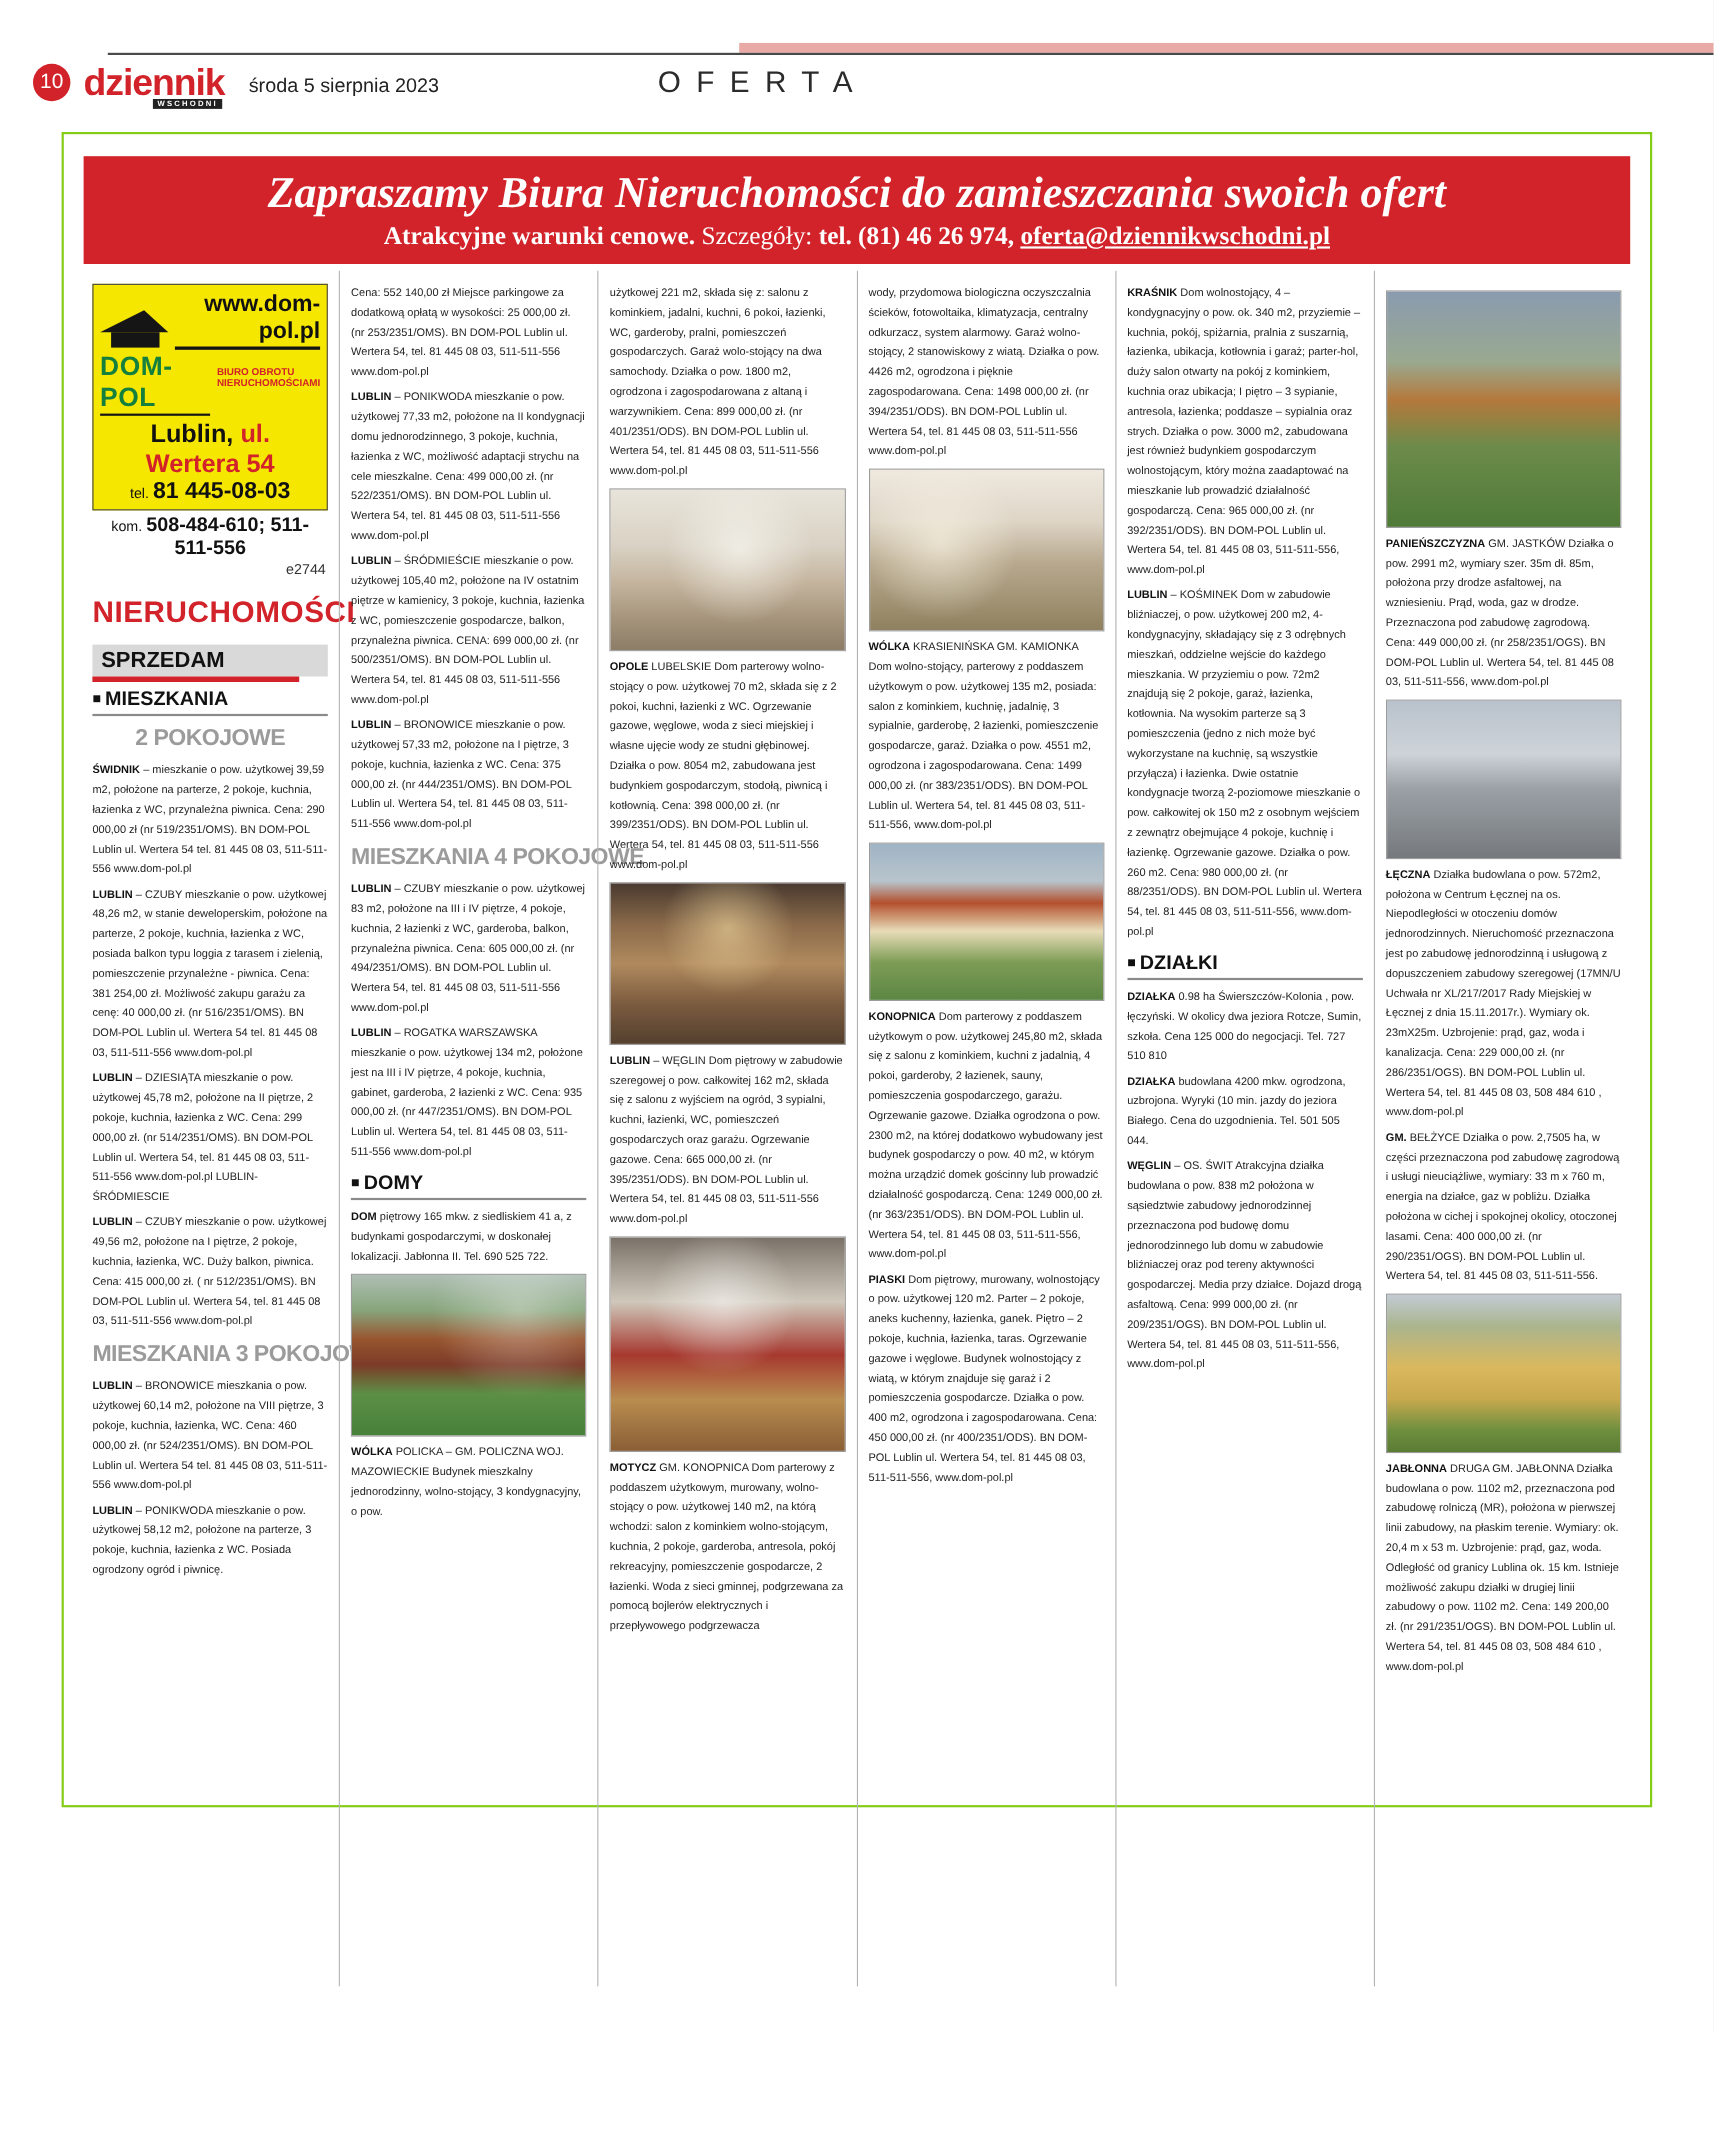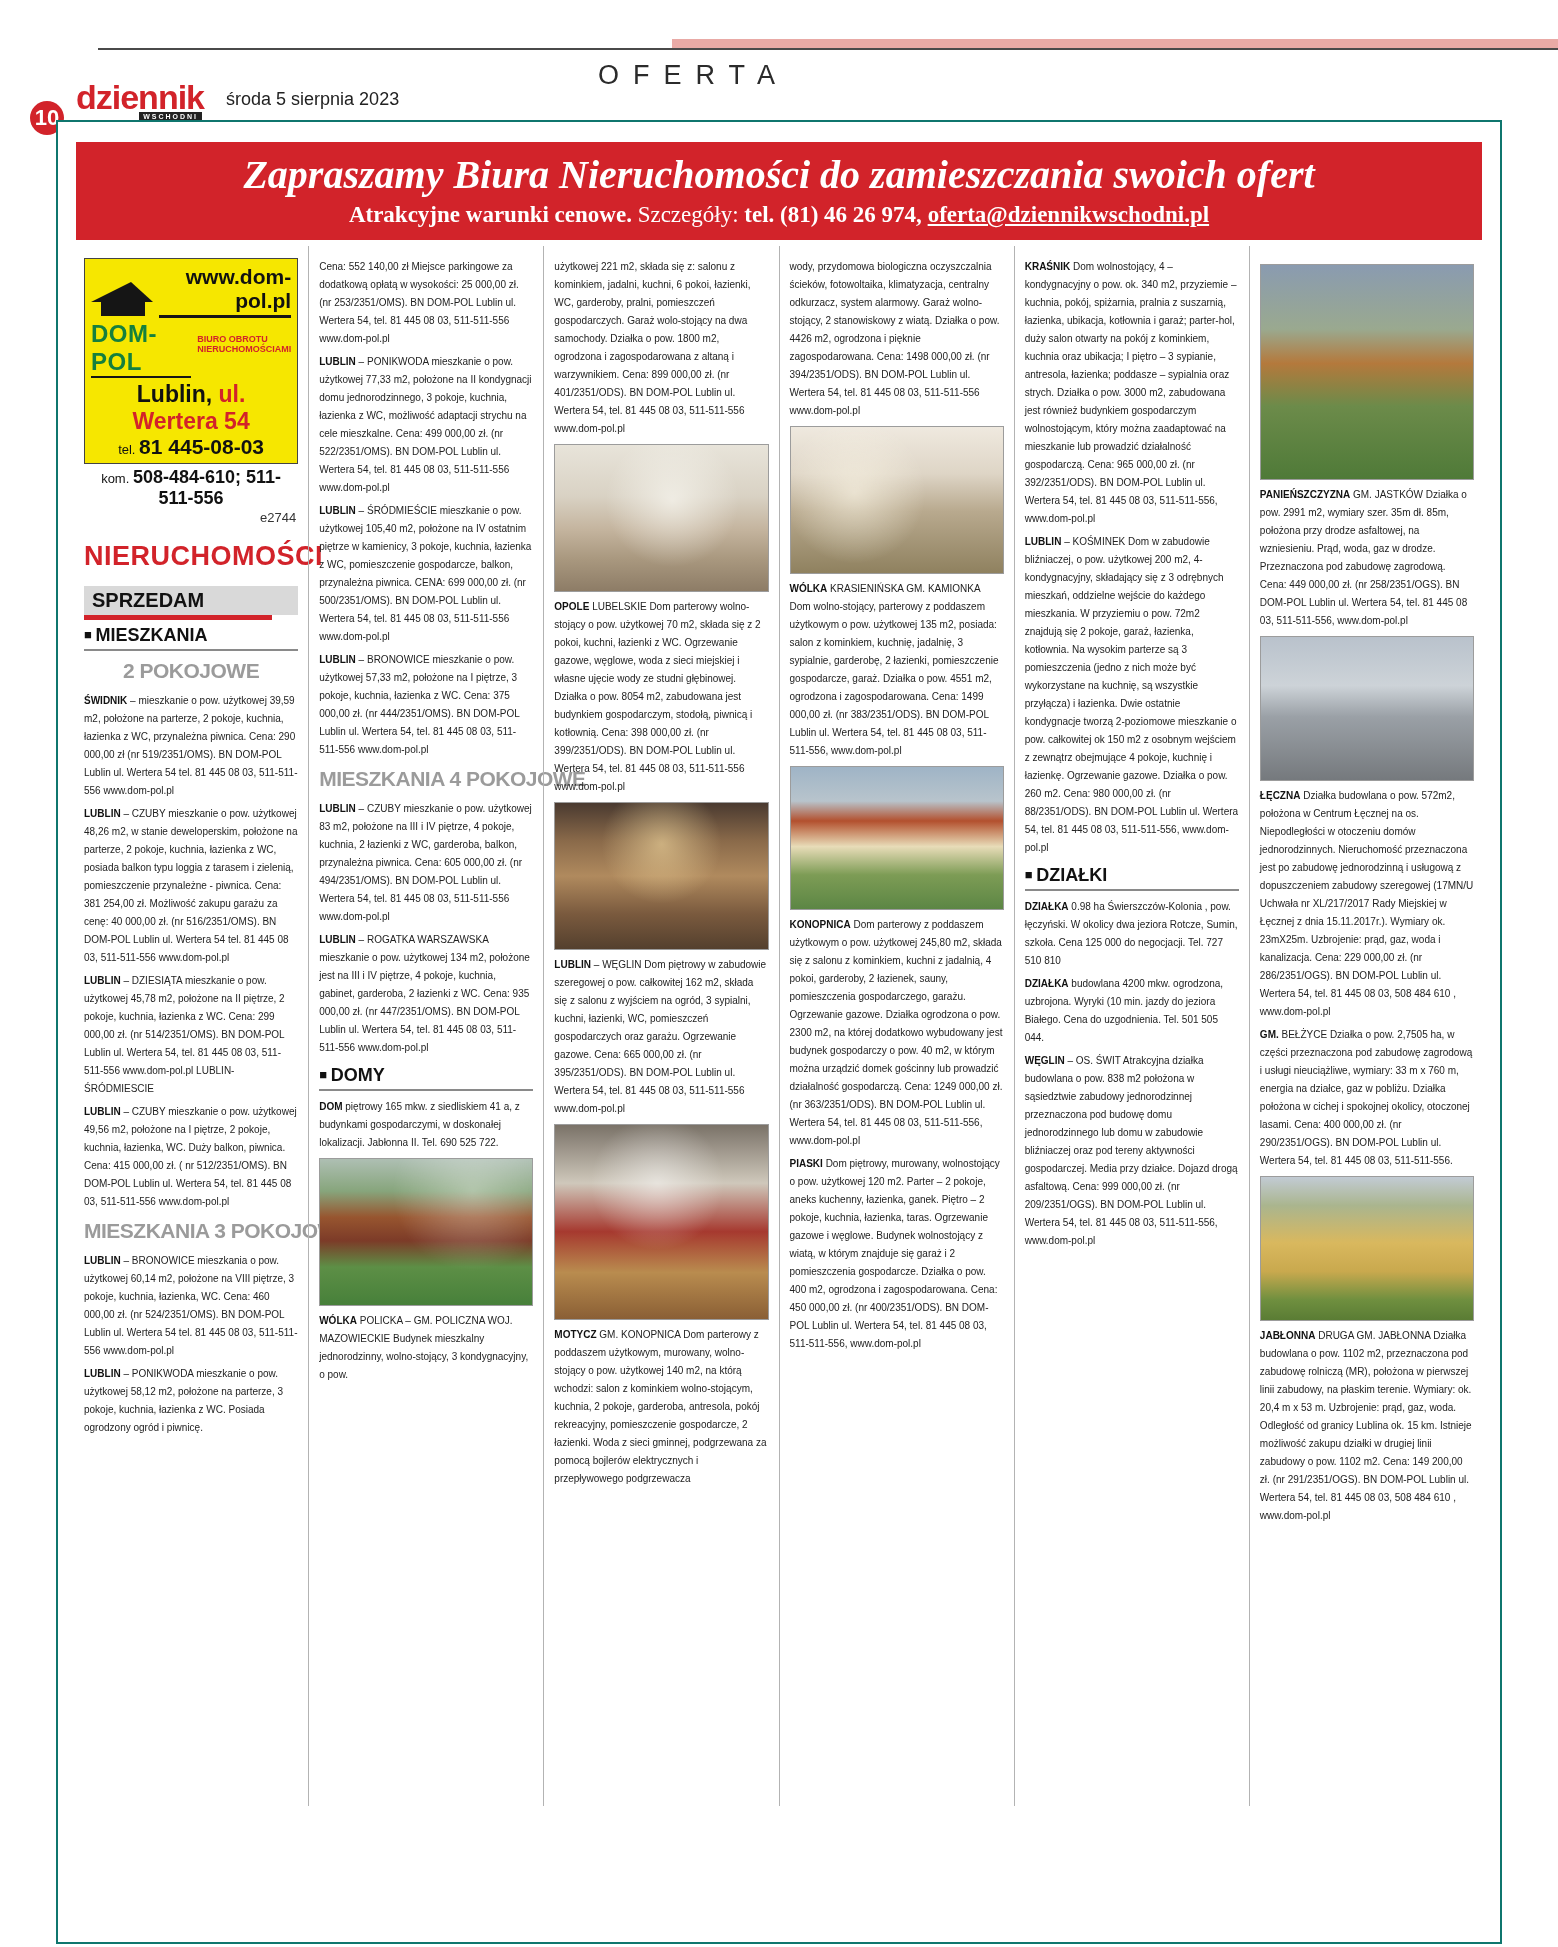--- a/index.html
+++ b/index.html
@@ -2,31 +2,31 @@
 <html><head>
 <meta charset="utf-8">
 <style>
   html,body{margin:0;padding:0;background:#e8e8e8;}
   .page{position:relative;width:1558px;height:1947px;background:#ffffff;margin:0 auto;
         font-family:"Liberation Sans",sans-serif;color:#1c1c1c;overflow:hidden;}
   
   .masthead{position:absolute;top:58px;left:30px;right:30px;height:52px;}
   .mast-left{display:flex;align-items:center;gap:12px;}
   .pagenum{width:34px;height:34px;border-radius:50%;background:#d2232a;color:#fff;
-           font-weight:bold;font-size:22px;display:flex;align-items:center;justify-content:center;margin-top:43px;}
+           font-weight:normal;font-size:19px;display:flex;align-items:center;justify-content:center;}
   .logo{position:relative;color:#d2232a;font-weight:bold;font-size:34px;letter-spacing:-1px;line-height:1;}
   .logo-sub{position:absolute;right:2px;bottom:-7px;background:#222;color:#fff;font-size:7px;
             letter-spacing:2px;padding:1px 4px;font-weight:bold;}
   .mast-date{font-size:18px;color:#222;margin-left:10px;padding-top:6px;}
   .section-title{position:absolute;left:568px;top:2px;font-size:27px;letter-spacing:14px;color:#2b2b2b;}
   .rule-dark{position:absolute;left:98px;right:0;top:48px;height:2px;background:#4a4a4a;}
   .rule-pink{position:absolute;left:672px;right:0;top:39px;height:9px;background:#e9aaa6;}
   
-  .content-box{position:absolute;top:120px;left:56px;width:1446px;height:1824px;
-               border:2px solid #0f766e;box-sizing:border-box;background:#fff;}
+  .content-box{position:absolute;top:120px;left:56px;width:1446px;height:1523px;
+               border:2px solid #84cc16;box-sizing:border-box;background:#fff;}
   .banner{margin:20px 18px 6px 18px;background:#d2232a;color:#fff;text-align:center;padding:10px 8px 12px;}
   .banner-title{font-family:"Liberation Serif",serif;font-style:italic;font-weight:bold;
                 font-size:40px;line-height:1.15;}
   .banner-sub{font-size:23px;margin-top:4px;font-family:"Liberation Serif",serif;}
   .banner-sub .b{font-weight:bold;}
   .banner-sub a{color:#fff;font-weight:bold;text-decoration:underline;}
   
   .columns{display:flex;margin:0 16px;height:1560px;overflow:hidden;}
   .col{flex:1 1 0;padding:12px 10px 0 10px;box-sizing:border-box;min-width:0;}
   .col + .col{border-left:1px solid #b3b3b3;}

